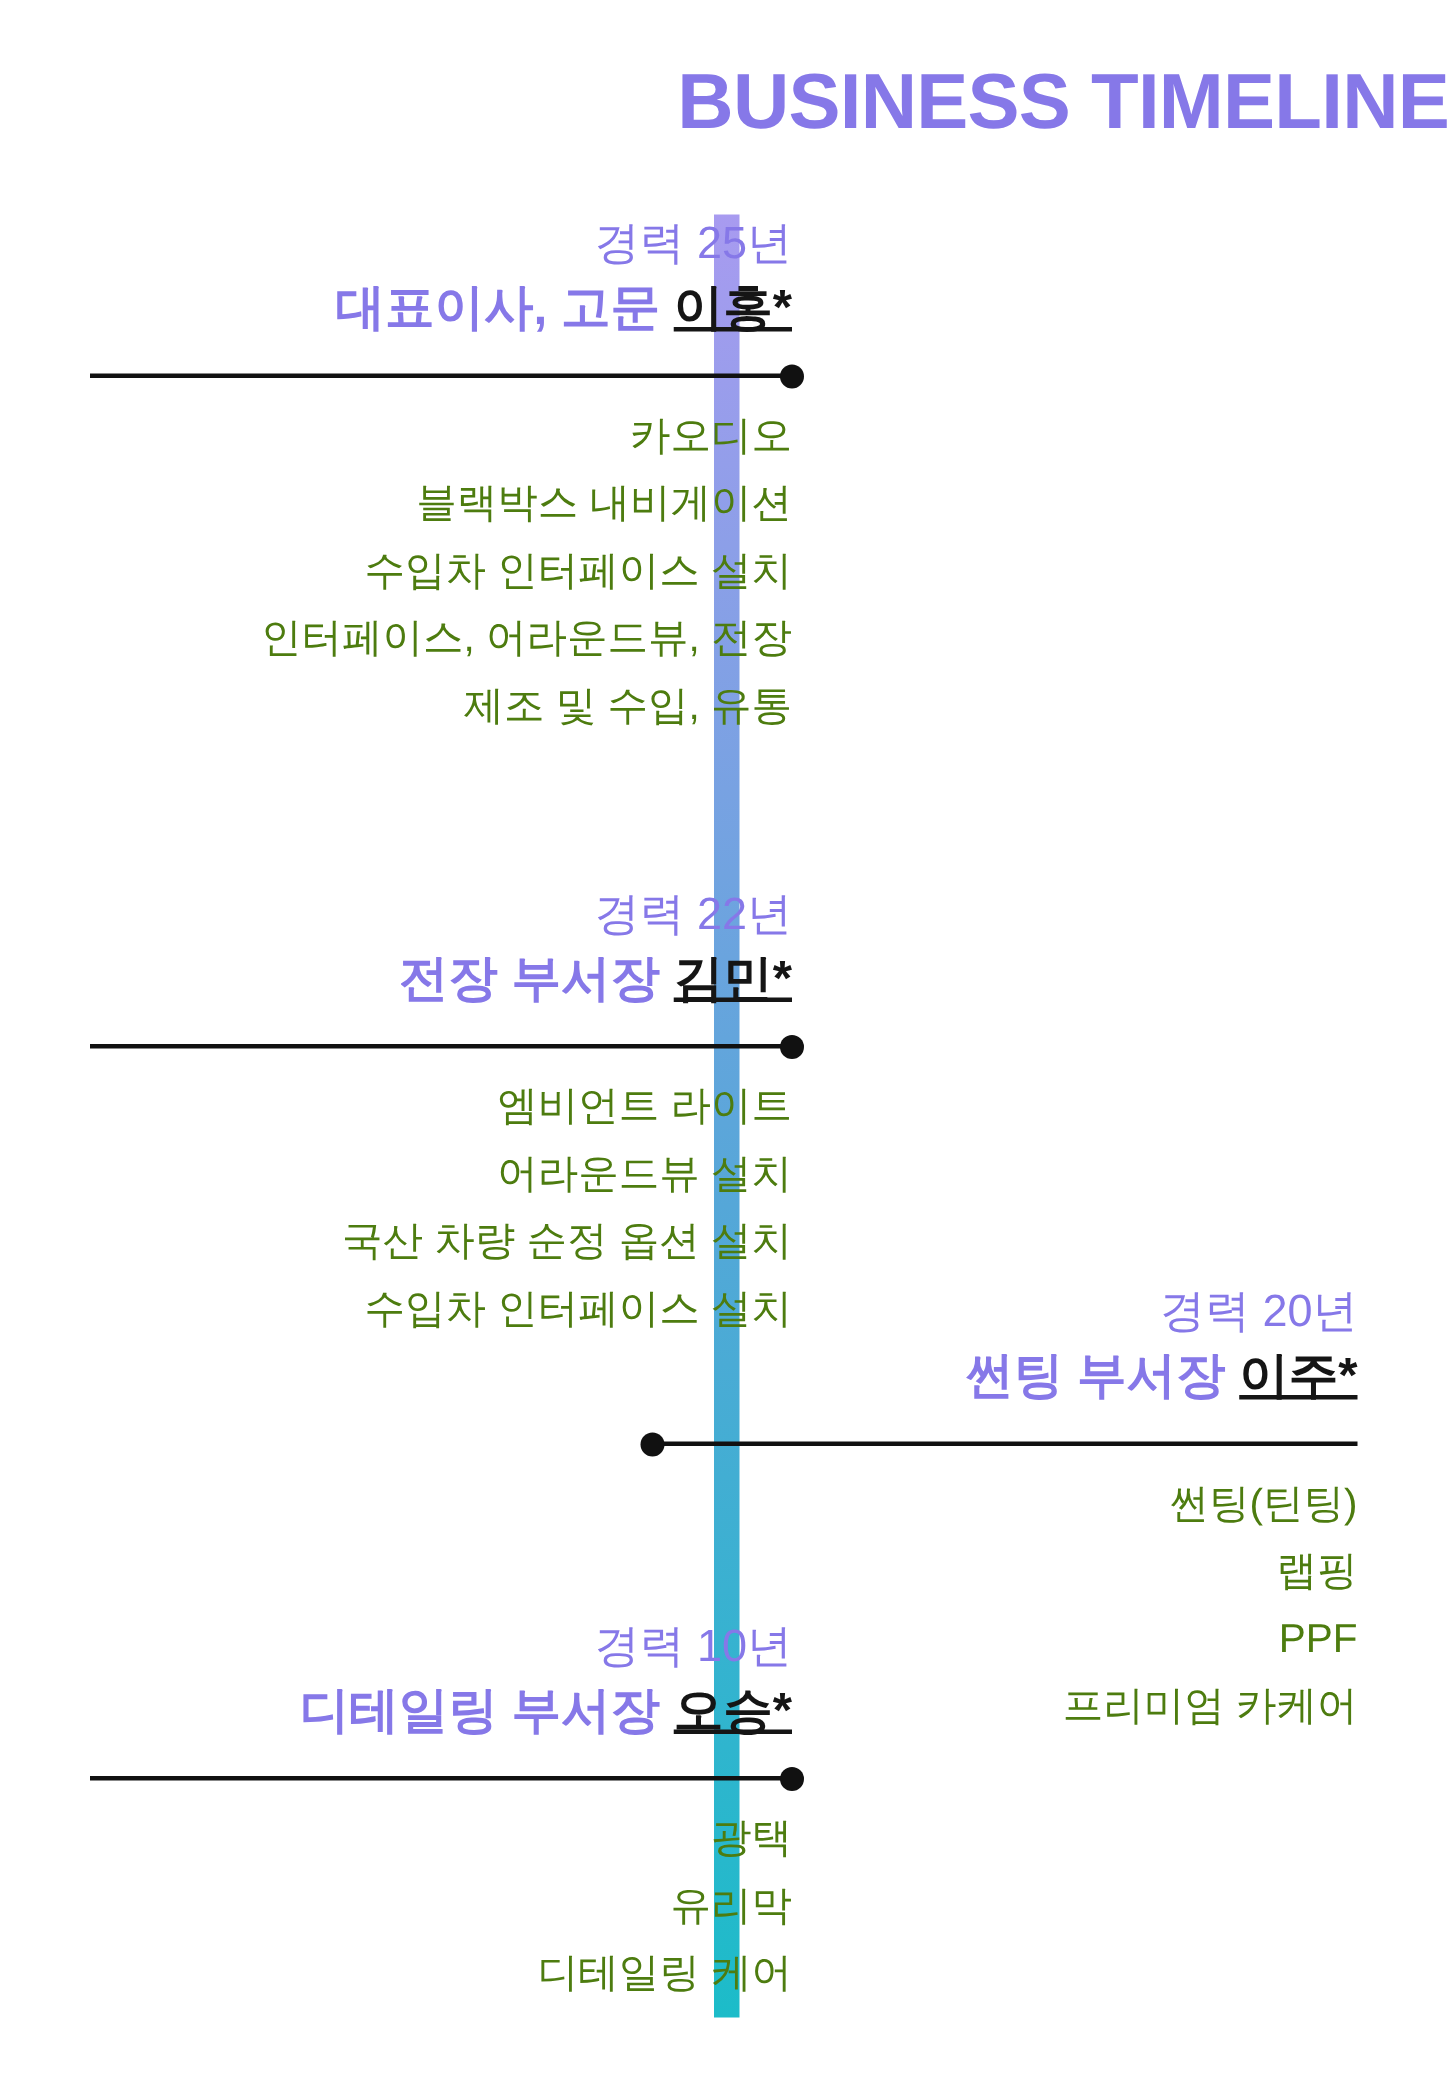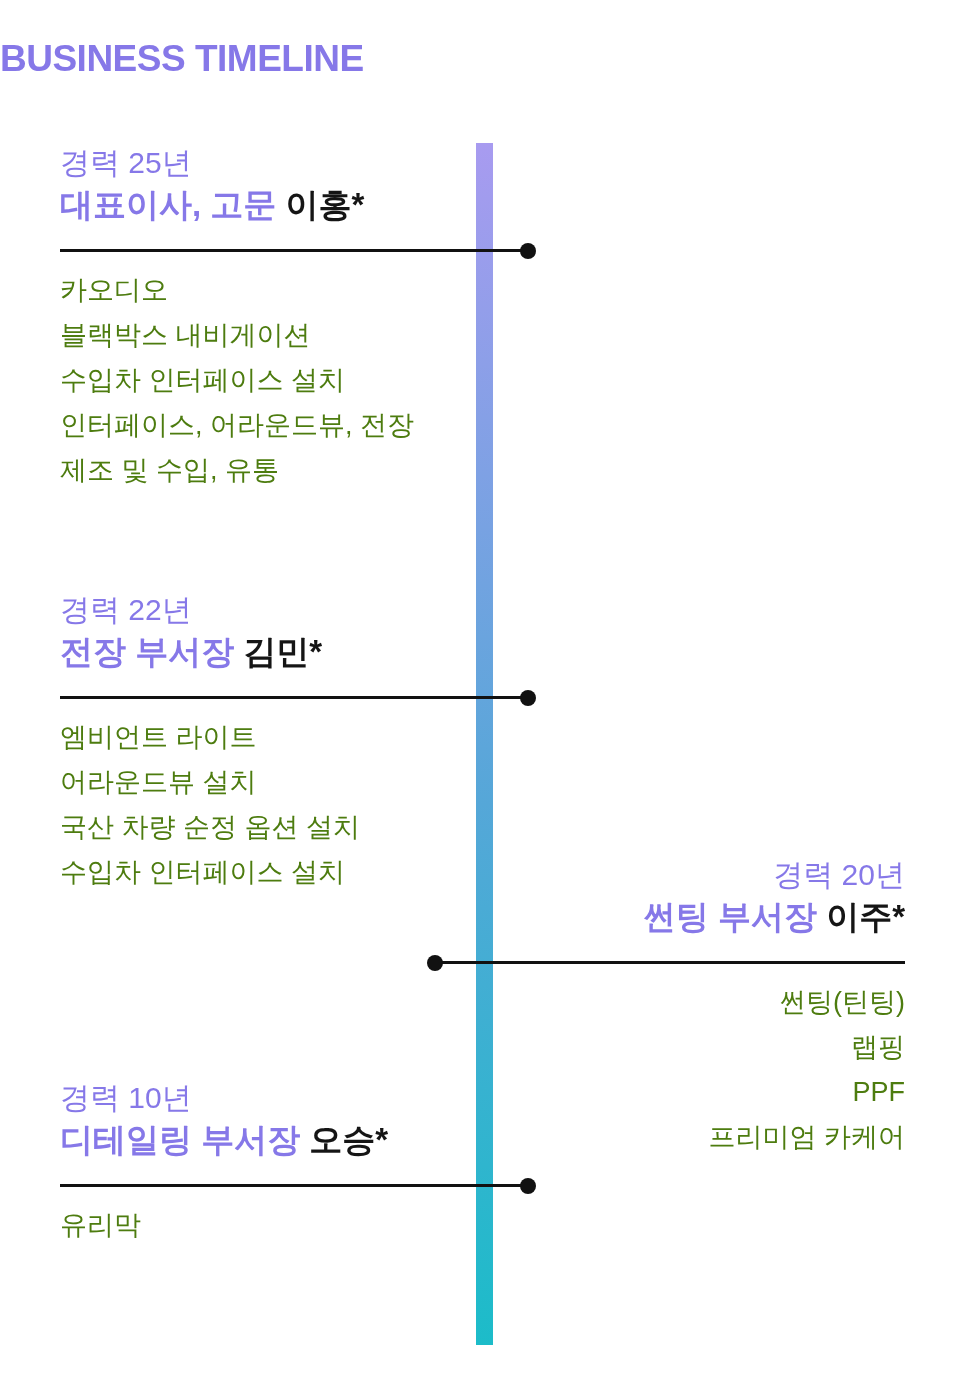--- a/index.html
+++ b/index.html
@@ -17,52 +17,52 @@
   .page{
     position:relative;
     width:966px;height:1387px;
     margin:0 auto;
     background:var(--bg);
     overflow:hidden;
   }
   .title{
     position:absolute;
     top:38px;left:0;width:100%;
-    text-align:left;
-    font-size:37px;
+    text-align:right;
+    font-size:52px;
     font-weight:800;
     letter-spacing:-0.5px;
     color:var(--accent-purple);
   }
   .vbar{
     position:absolute;
     left:476px;top:143px;
     width:17px;height:1202px;
     background:linear-gradient(180deg,var(--gradient-top) 0%,var(--gradient-mid) 55%,var(--gradient-bottom) 100%);
   }
   .entry{
     position:absolute;
   }
-  .entry.left{left:60px;width:468px;text-align:left;}
+  .entry.left{left:60px;width:468px;text-align:right;}
   .entry.right{left:435px;width:470px;text-align:right;}
   .years{
     font-size:30px;
     line-height:39px;
     color:var(--accent-purple);
     font-weight:400;
   }
   .role-line{
     font-size:33px;
     line-height:45px;
     font-weight:700;
     color:var(--text-dark);
     white-space:nowrap;
   }
   .role{color:var(--accent-purple);margin-top:40px;}
-  .name{color:var(--text-dark);}
+  .name{color:var(--text-dark);text-decoration:underline;}
   .sep{
     position:relative;
     margin-top:22px;
     height:0;
     border-top:3px solid var(--line-black);
   }
   .dot{
     position:absolute;
     top:-9.5px;
     width:16px;height:16px;
@@ -147,17 +147,19 @@
   <section class="entry left" style="top:1078px">
     <div class="years">경력 10년</div>
     <div class="role-line">
       <span class="role">디테일링 부서장</span>
       <span class="name">오승*</span>
     </div>
     <div class="sep">
       <span class="dot"></span>
     </div>
     <ul class="items">
+      <li>광택</li>
       <li>유리막</li>
+      <li>디테일링 케어</li>
     </ul>
   </section>
 
 </div>
 
 </body></html>

